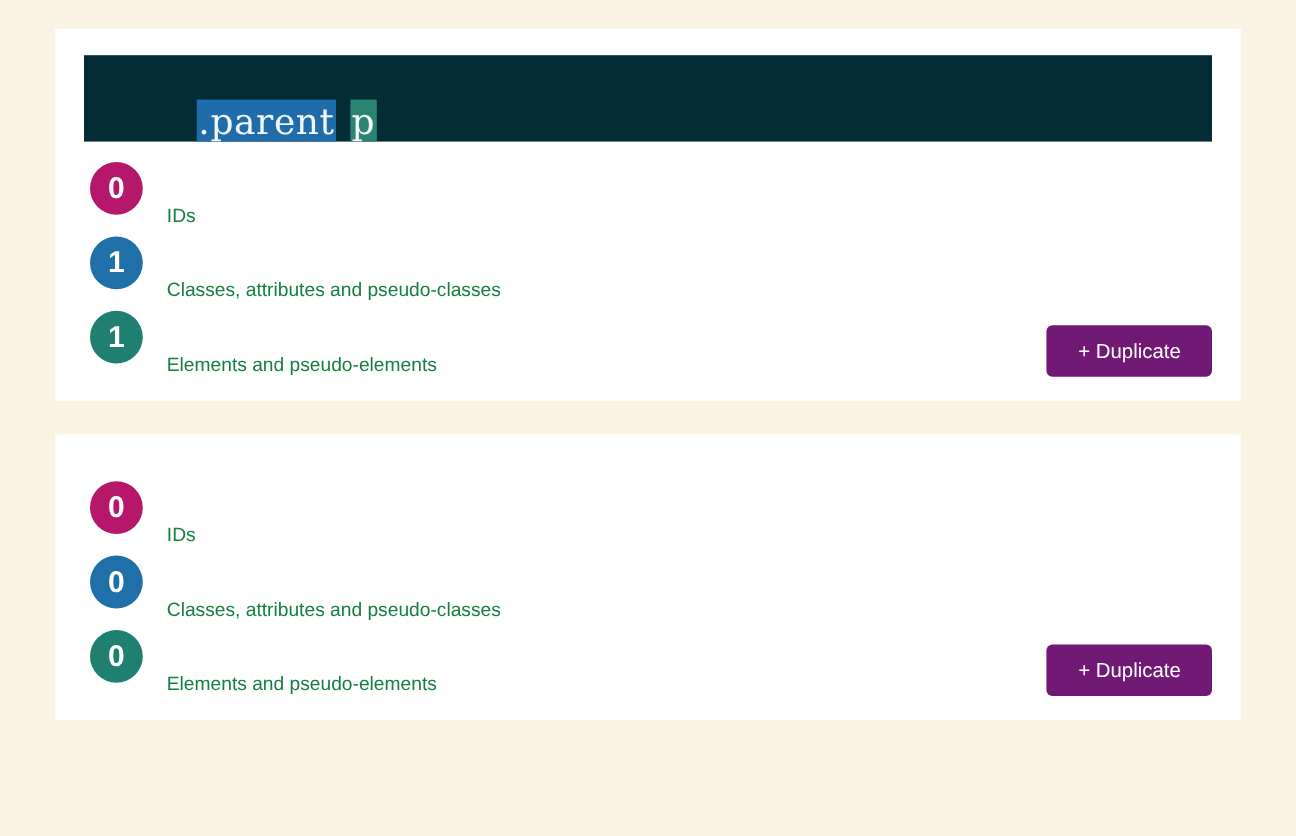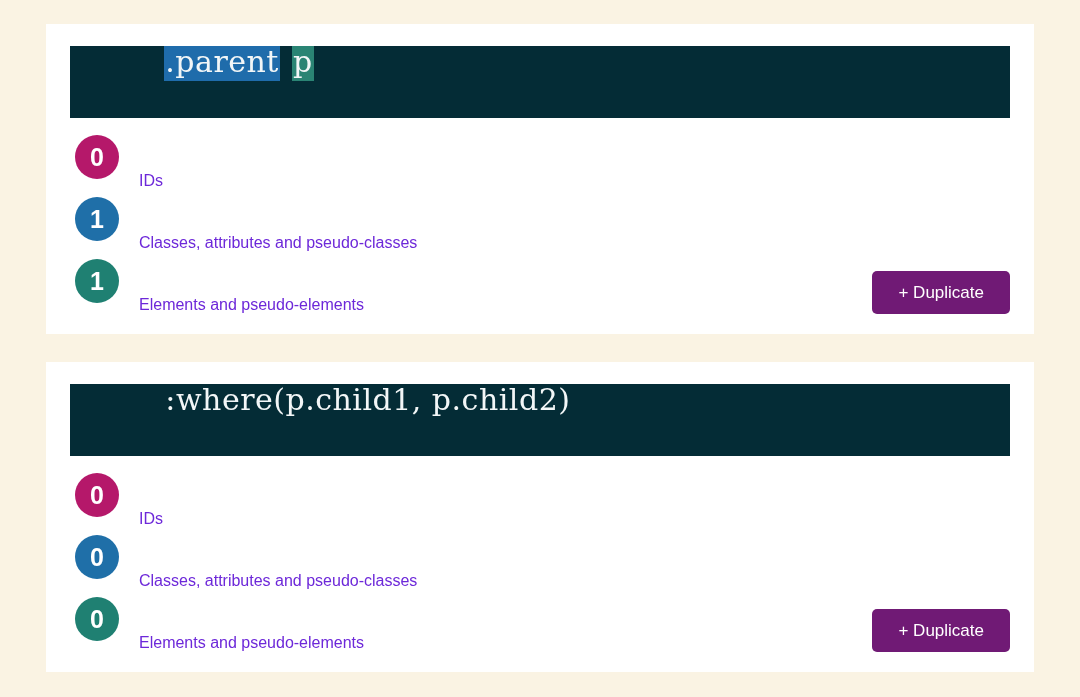--- a/index.html
+++ b/index.html
@@ -29,21 +29,21 @@
     width: 988px;
     padding: 22px 24px 22px 24px;
     position: relative;
     flex: 0 0 auto;
   }
 
   .selector-bar {
     background: #042c36;
     height: 72px;
     display: flex;
-    align-items: flex-end;
+    align-items: flex-start;
     padding: 0 14px;
     overflow: hidden;
   }
 
   .selector-code {
     font-family: "DejaVu Serif", "Liberation Serif", serif;
     font-size: 30px;
     color: #f2f6f7;
     letter-spacing: 0.5px;
     white-space: pre;
@@ -80,21 +80,21 @@
     flex: 0 0 auto;
     margin-left: 5px;
   }
   .badge-ids { background: #b5186a; }
   .badge-classes { background: #1f6fa8; }
   .badge-elements { background: #1f8072; }
 
   .counter-label {
     margin-left: 20px;
     font-size: 16px;
-    color: #6d28d9;
+    color: #15803d;
     font-family: "Liberation Sans", sans-serif;
     margin-top: 48px;
   }
 
   .duplicate-button {
     position: absolute;
     right: 24px;
     bottom: 20px;
     background: #701a75;
     color: #ffffff;
@@ -131,25 +131,20 @@
       <div class="counter-row">
         <div class="badge badge-elements">1</div>
         <div class="counter-label">Elements and pseudo-elements</div>
       </div>
     </div>
 
     <button class="duplicate-button">+ Duplicate</button>
   </div>
 
   <div class="card">
-    <div class="selector-bar">
-      <div class="selector-code">
-        <span class="seg seg-plain">:where(p.child1, p.child2)</span>
-      </div>
-    </div>
 
     <div class="counters">
       <div class="counter-row">
         <div class="badge badge-ids">0</div>
         <div class="counter-label">IDs</div>
       </div>
       <div class="counter-row">
         <div class="badge badge-classes">0</div>
         <div class="counter-label">Classes, attributes and pseudo-classes</div>
       </div>

